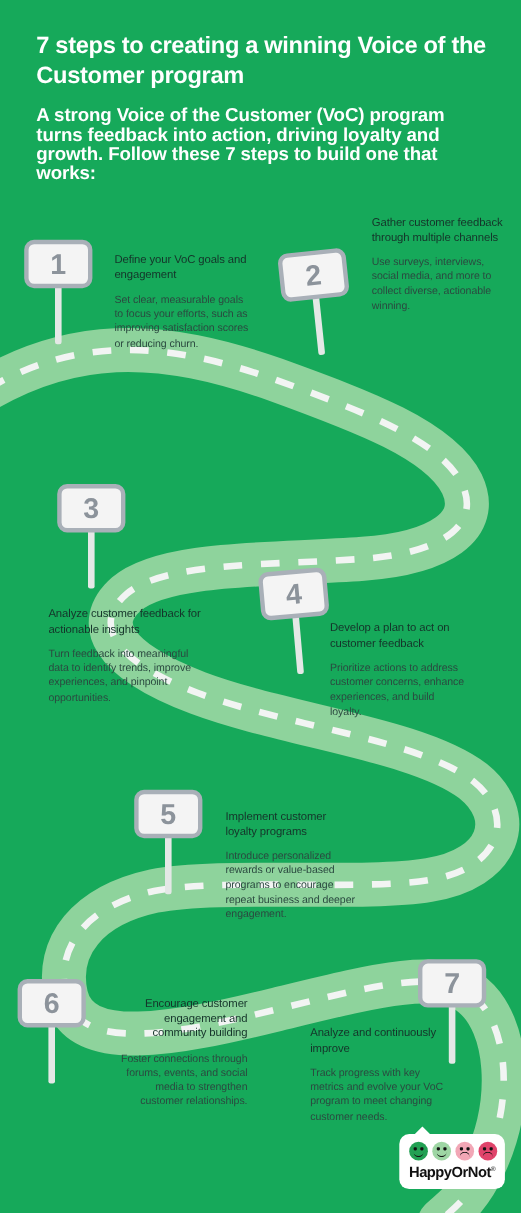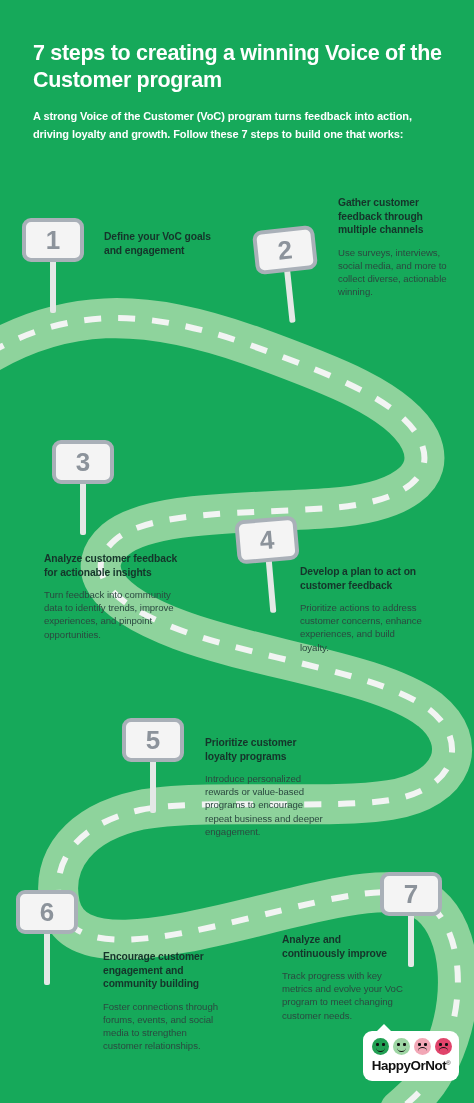--- a/index.html
+++ b/index.html
@@ -25,25 +25,25 @@
     position:absolute;
     left:33px; top:28px;
     width:410px;
   }
   .title{
     color:#ffffff;
     font-size:21.5px;
     font-weight:bold;
     line-height:27px;
     letter-spacing:-0.3px;
-    margin:12px 0 14px 0;
+    margin:0 0 14px 0;
   }
   .subtitle{
     color:#ffffff;
-    font-size:11px;
+    font-size:17px;
     font-weight:bold;
     line-height:17.5px;
     letter-spacing:-0.1px;
     margin:0;
     width:390px;
   }
   
   .signpost{
     position:absolute;
     width:62px;
@@ -79,21 +79,21 @@
     border-radius:2px;
     z-index:1;
   }
   
   .step-text{
     position:absolute;
   }
   .step-head{
     color:#15342a;
     font-size:10.3px;
-    font-weight:bold;
+    font-weight:normal;
     line-height:13.5px;
     letter-spacing:-0.1px;
     margin:0 0 9px 0;
   }
   .step-body{
     color:#2b4a40;
     font-size:9.6px;
     line-height:13.2px;
     letter-spacing:-0.05px;
     margin:0;
@@ -202,20 +202,21 @@
   </div>
 
   <div class="signpost" style="left:22px; top:218px;">
     <div class="sign-post"></div>
     <div class="sign-plate">
       <span class="sign-num">1</span>
     </div>
   </div>
   <div class="step-text" style="left:104px; top:230px; width:124px;">
     <p class="step-head">Define your VoC goals and engagement</p>
+    <p class="step-body">Set clear, measurable goals to focus your efforts, such as improving satisfaction scores or reducing churn.</p>
   </div>
 
   <div class="signpost" style="left:254px; top:228px; transform:rotate(-6deg);">
     <div class="sign-post"></div>
     <div class="sign-plate">
       <span class="sign-num">2</span>
     </div>
   </div>
   <div class="step-text" style="left:338px; top:196px; width:126px;">
     <p class="step-head">Gather customer feedback through multiple channels</p>
@@ -223,52 +224,52 @@
   </div>
 
   <div class="signpost" style="left:52px; top:440px;">
     <div class="sign-post"></div>
     <div class="sign-plate">
       <span class="sign-num">3</span>
     </div>
   </div>
   <div class="step-text" style="left:44px; top:552px; width:140px;">
     <p class="step-head">Analyze customer feedback for actionable insights</p>
-    <p class="step-body">Turn feedback into community data to identify trends, improve experiences, and pinpoint opportunities.</p>
+    <p class="step-body">Turn feedback into meaningful data to identify trends, improve experiences, and pinpoint opportunities.</p>
   </div>
 
   <div class="signpost" style="left:236px; top:518px; transform:rotate(-5deg);">
     <div class="sign-post"></div>
     <div class="sign-plate">
       <span class="sign-num">4</span>
     </div>
   </div>
   <div class="step-text" style="left:300px; top:565px; width:122px;">
     <p class="step-head">Develop a plan to act on customer feedback</p>
     <p class="step-body">Prioritize actions to address customer concerns, enhance experiences, and build loyalty.</p>
   </div>
 
   <div class="signpost" style="left:122px; top:718px;">
     <div class="sign-post"></div>
     <div class="sign-plate">
       <span class="sign-num">5</span>
     </div>
   </div>
   <div class="step-text" style="left:205px; top:736px; width:122px;">
-    <p class="step-head">Prioritize customer loyalty programs</p>
+    <p class="step-head">Implement customer loyalty programs</p>
     <p class="step-body">Introduce personalized rewards or value-based programs to encourage repeat business and deeper engagement.</p>
   </div>
 
   <div class="signpost" style="left:16px; top:890px;">
     <div class="sign-post"></div>
     <div class="sign-plate">
       <span class="sign-num">6</span>
     </div>
   </div>
-  <div class="step-text" style="left:103px; top:950px; width:122px;">
+  <div class="step-text" style="left:103px; top:906px; width:122px;text-align:right;">
     <p class="step-head">Encourage customer engagement and community building</p>
     <p class="step-body">Foster connections through forums, events, and social media to strengthen customer relationships.</p>
   </div>
 
   <div class="signpost" style="left:380px; top:872px;">
     <div class="sign-post"></div>
     <div class="sign-plate">
       <span class="sign-num">7</span>
     </div>
   </div>

